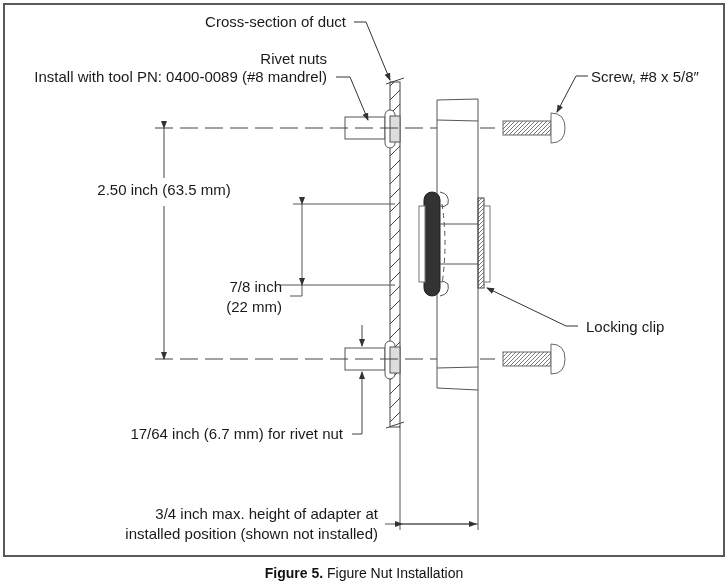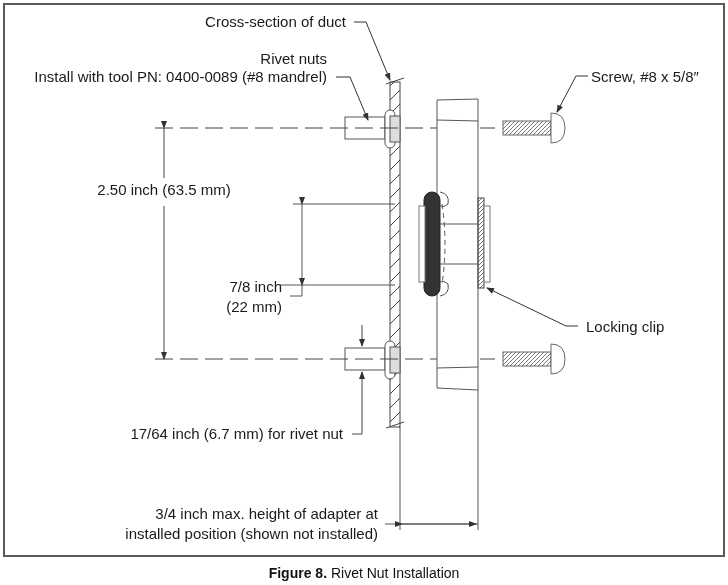--- a/index.html
+++ b/index.html
@@ -118,15 +118,15 @@
   <text class="lbl" x="164" y="195" text-anchor="middle">2.50 inch (63.5 mm)</text>
   <text class="lbl" x="282" y="292" text-anchor="end">7/8 inch</text>
   <text class="lbl" x="282" y="312" text-anchor="end">(22 mm)</text>
   <text class="lbl" x="586" y="332" text-anchor="start">Locking clip</text>
   <text class="lbl" x="343" y="439" text-anchor="end">17/64  inch (6.7 mm) for rivet nut</text>
   <text class="lbl" x="378" y="519" text-anchor="end">3/4 inch max. height of adapter at</text>
   <text class="lbl" x="378" y="539" text-anchor="end">installed position (shown not installed)</text>
 </svg>
 
 <div id="caption">
-  <b>Figure 8.</b>
-  <span>Rivet Nut Installation</span>
+  <b>Figure 5.</b>
+  <span>Figure Nut Installation</span>
 </div>
 
 </body></html>

